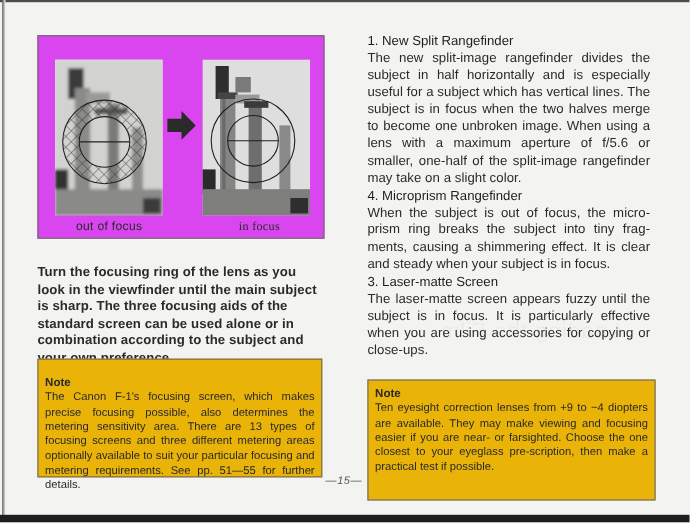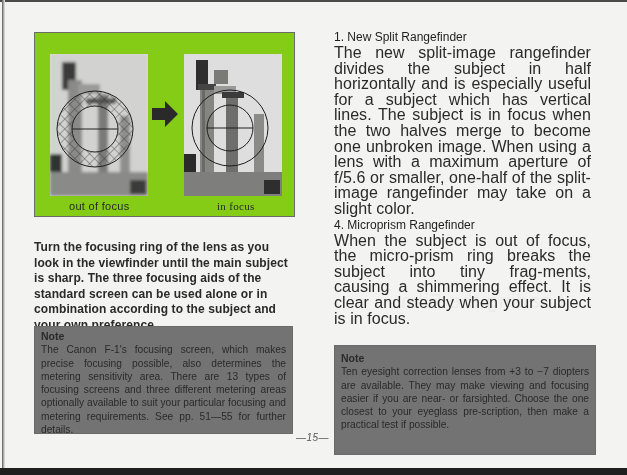--- a/index.html
+++ b/index.html
@@ -10,56 +10,56 @@
     font-family: "Liberation Sans", sans-serif;
     color: #2a2a2a;
   }
   .page-top-edge { position: absolute; left: 0; top: 0; width: 627px; height: 2px; background: #4a4a4a; }
   .page-bottom-edge { position: absolute; left: 0; top: 468px; width: 627px; height: 7px; background: #1e1e1e; }
   .page-left-edge { position: absolute; left: 2px; top: 0; width: 3px; height: 470px; background: linear-gradient(to right, #555, #aaa, #e8e8e6); }
 
   
   .figure-box {
     position: absolute; left: 34px; top: 32px; width: 259px; height: 183px;
-    border: 1px solid #6a6a6a; background: #84cc16;
+    border: 1px solid #6a6a6a; background: #d946ef;
   }
   .photo { position: absolute; }
   .photo svg { display: block; }
   .photo-left { left: 15px; top: 21px; }
   .photo-right { left: 149px; top: 21px; }
   .arrow { position: absolute; left: 117px; top: 68px; }
   .caption {
     position: absolute; top: 167px; font-size: 11px; color: #2a2a2a; letter-spacing: 0.3px;
   }
   .caption-left { left: 34px; }
   .caption-right { left: 182px; font-family: Liberation Serif, serif; }
 
   
   .intro {
     position: absolute; left: 34px; top: 240px; width: 258px;
     font-size: 12px; line-height: 15.6px; text-align: left; letter-spacing: 0.1px;
   }
 
   
   .note {
-    position: absolute; border: 1px solid #6a6a6a; background: #737373;
-    font-size: 10.2px; line-height: 13.3px; padding: 3px 6px 4px 6px; box-sizing: border-box;
+    position: absolute; border: 1px solid #6a6a6a; background: #eab308;
+    font-size: 10.2px; line-height: 13.3px; padding: 15px 6px 4px 6px; box-sizing: border-box;
     text-align: justify;
   }
   .note-left { left: 34px; top: 326px; width: 259px; height: 108px; }
   .note-right { left: 334px; top: 345px; width: 262px; height: 110px; padding-top: 6px; }
   .note-title { font-weight: bold; font-size: 10.5px; display: block; margin-bottom: 0px; }
 
   
   .right-col { position: absolute; left: 334px; top: 29px; width: 257px; }
   .section-heading {
     font-weight: normal; font-size: 12px; line-height: 16px; margin: 0; color: #1e1e1e;
   }
   .section-body {
-    font-size: 16px; line-height: 15.6px; margin: 0; text-align: justify; letter-spacing: 0.05px;
+    font-size: 12px; line-height: 15.6px; margin: 0; text-align: justify; letter-spacing: 0.05px;
   }
 
   .ghost-text {
     position: absolute; left: 400px; top: 290px; font-size: 20px; color: #ebebe9; letter-spacing: 1px;
     transform: scaleX(-1);
   }
 
   .page-number {
     position: absolute; left: 296px; top: 432px; font-size: 10px; color: #555; letter-spacing: 0.5px; font-style: italic;
   }
@@ -149,21 +149,25 @@
 
 <div class="right-col">
   <section>
     <h2 class="section-heading">1. New Split Rangefinder</h2>
     <p class="section-body">The new split-image rangefinder divides the subject in half horizontally and is especially useful for a subject which has vertical lines. The subject is in focus when the two halves merge to become one unbroken image. When using a lens with a maximum aperture of f/5.6 or smaller, one-half of the split-image rangefinder may take on a slight color.</p>
   </section>
   <section>
     <h2 class="section-heading">4. Microprism Rangefinder</h2>
     <p class="section-body">When the subject is out of focus, the micro-prism ring breaks the subject into tiny frag-ments, causing a shimmering effect. It is clear and steady when your subject is in focus.</p>
   </section>
+  <section>
+    <h2 class="section-heading">3. Laser-matte Screen</h2>
+    <p class="section-body">The laser-matte screen appears fuzzy until the subject is in focus. It is particularly effective when you are using accessories for copying or close-ups.</p>
+  </section>
 </div>
 
 <div class="note note-right">
   <span class="note-title">Note</span>
-  <span>Ten eyesight correction lenses from +3 to −7 diopters are available. They may make viewing and focusing easier if you are near- or farsighted. Choose the one closest to your eyeglass pre-scription, then make a practical test if possible.</span>
+  <span>Ten eyesight correction lenses from +9 to −4 diopters are available. They may make viewing and focusing easier if you are near- or farsighted. Choose the one closest to your eyeglass pre-scription, then make a practical test if possible.</span>
 </div>
 
 <div class="page-number">—15—</div>
 <div class="page-bottom-edge"></div>
 
 </body></html>

